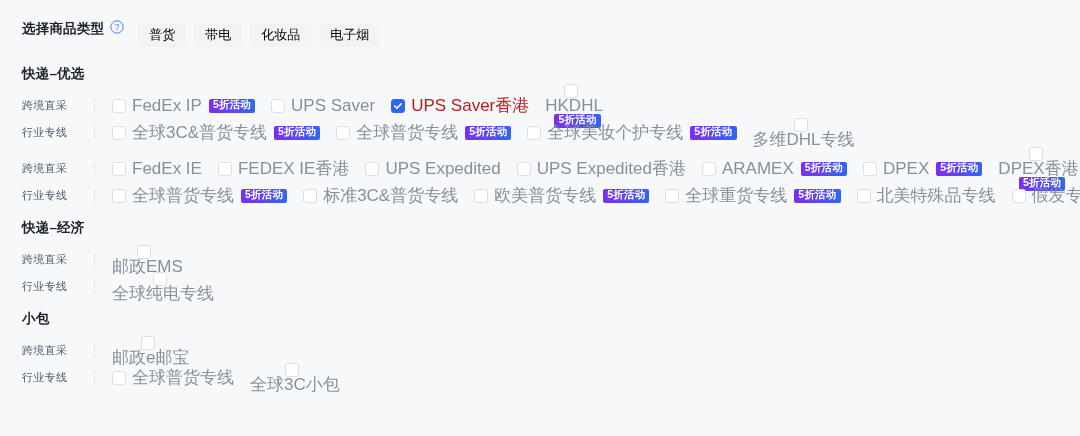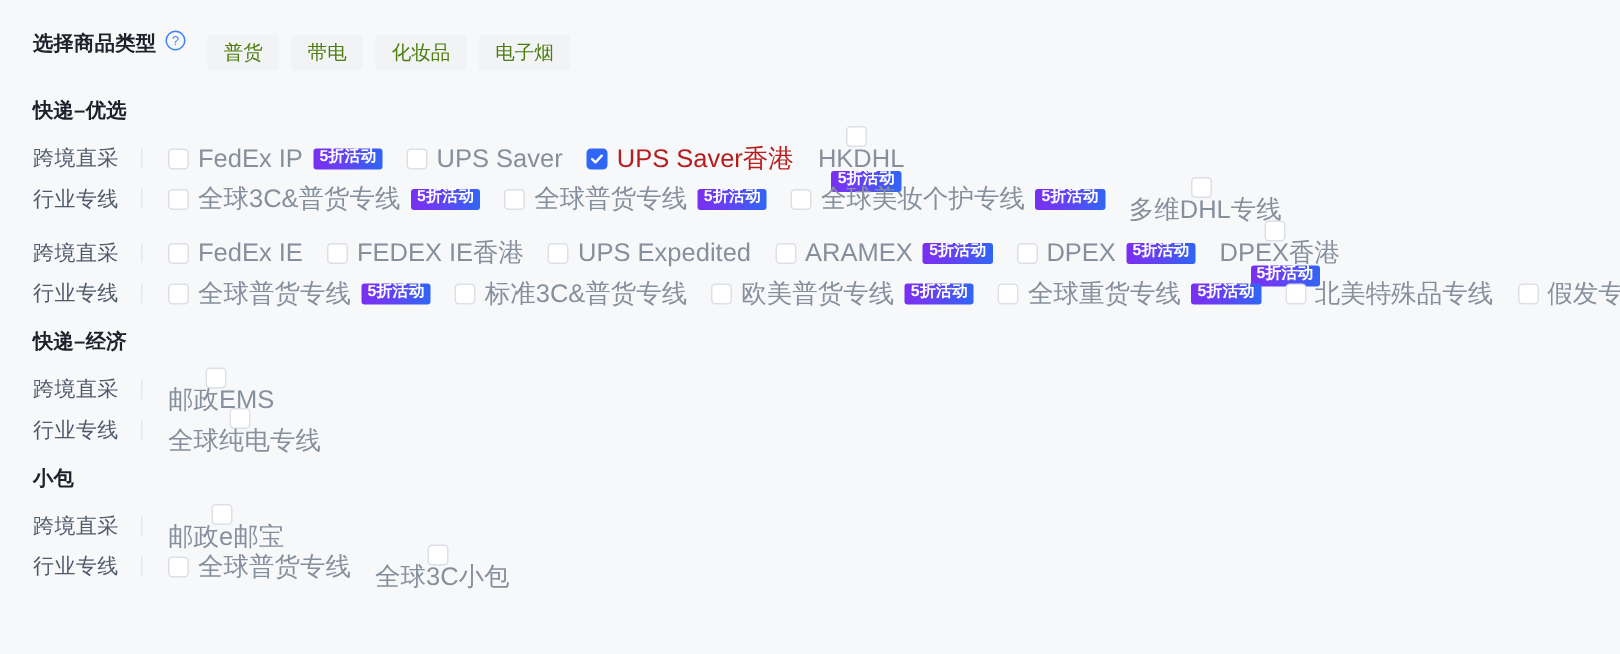--- a/index.html
+++ b/index.html
@@ -33,21 +33,21 @@
     width: 14px; height: 14px;
     margin-left: 6px;
     margin-right: 14px;
     display: inline-flex;
     align-items: center;
     justify-content: center;
   }
   .chips { display: flex; align-items: center; gap: 8px; }
   .chip {
     background: #f2f3f5;
-    color: #4d7c0f;
+    color: #000000;
     font-size: 13px;
     border-radius: 3px;
     padding: 5px 11px 6px 11px;
     line-height: 1;
     white-space: nowrap;
     cursor: pointer;
   }
 
   
   .section { margin-bottom: 9px; }
@@ -58,21 +58,21 @@
     margin: 0 0 8px 0;
     line-height: 20px;
     letter-spacing: .2px;
   }
   .row {
     display: flex;
     align-items: center;
     height: 27px;
   }
   .row-label {
-    font-size: 14px;
+    font-size: 11px;
     color: #4e5969;
     width: 68px;
     flex: 0 0 68px;
     white-space: nowrap;
     letter-spacing: .3px;
   }
   .row-divider {
     width: 1px;
     height: 13px;
     background: #e5e6eb;
@@ -221,20 +221,24 @@
             <label class="opt">
               <span class="cbox"></span>
               <span class="opt-label">FEDEX IE香港</span>
             </label>
             <label class="opt">
               <span class="cbox"></span>
               <span class="opt-label">UPS Expedited</span>
             </label>
             <label class="opt">
               <span class="cbox"></span>
+              <span class="opt-label">UPS Expedited香港</span>
+            </label>
+            <label class="opt">
+              <span class="cbox"></span>
               <span class="opt-label">ARAMEX</span>
               <span class="badge">5折活动</span>
             </label>
             <label class="opt">
               <span class="cbox"></span>
               <span class="opt-label">DPEX</span>
               <span class="badge">5折活动</span>
             </label>
             <label class="opt">
               <span class="cbox"></span>

